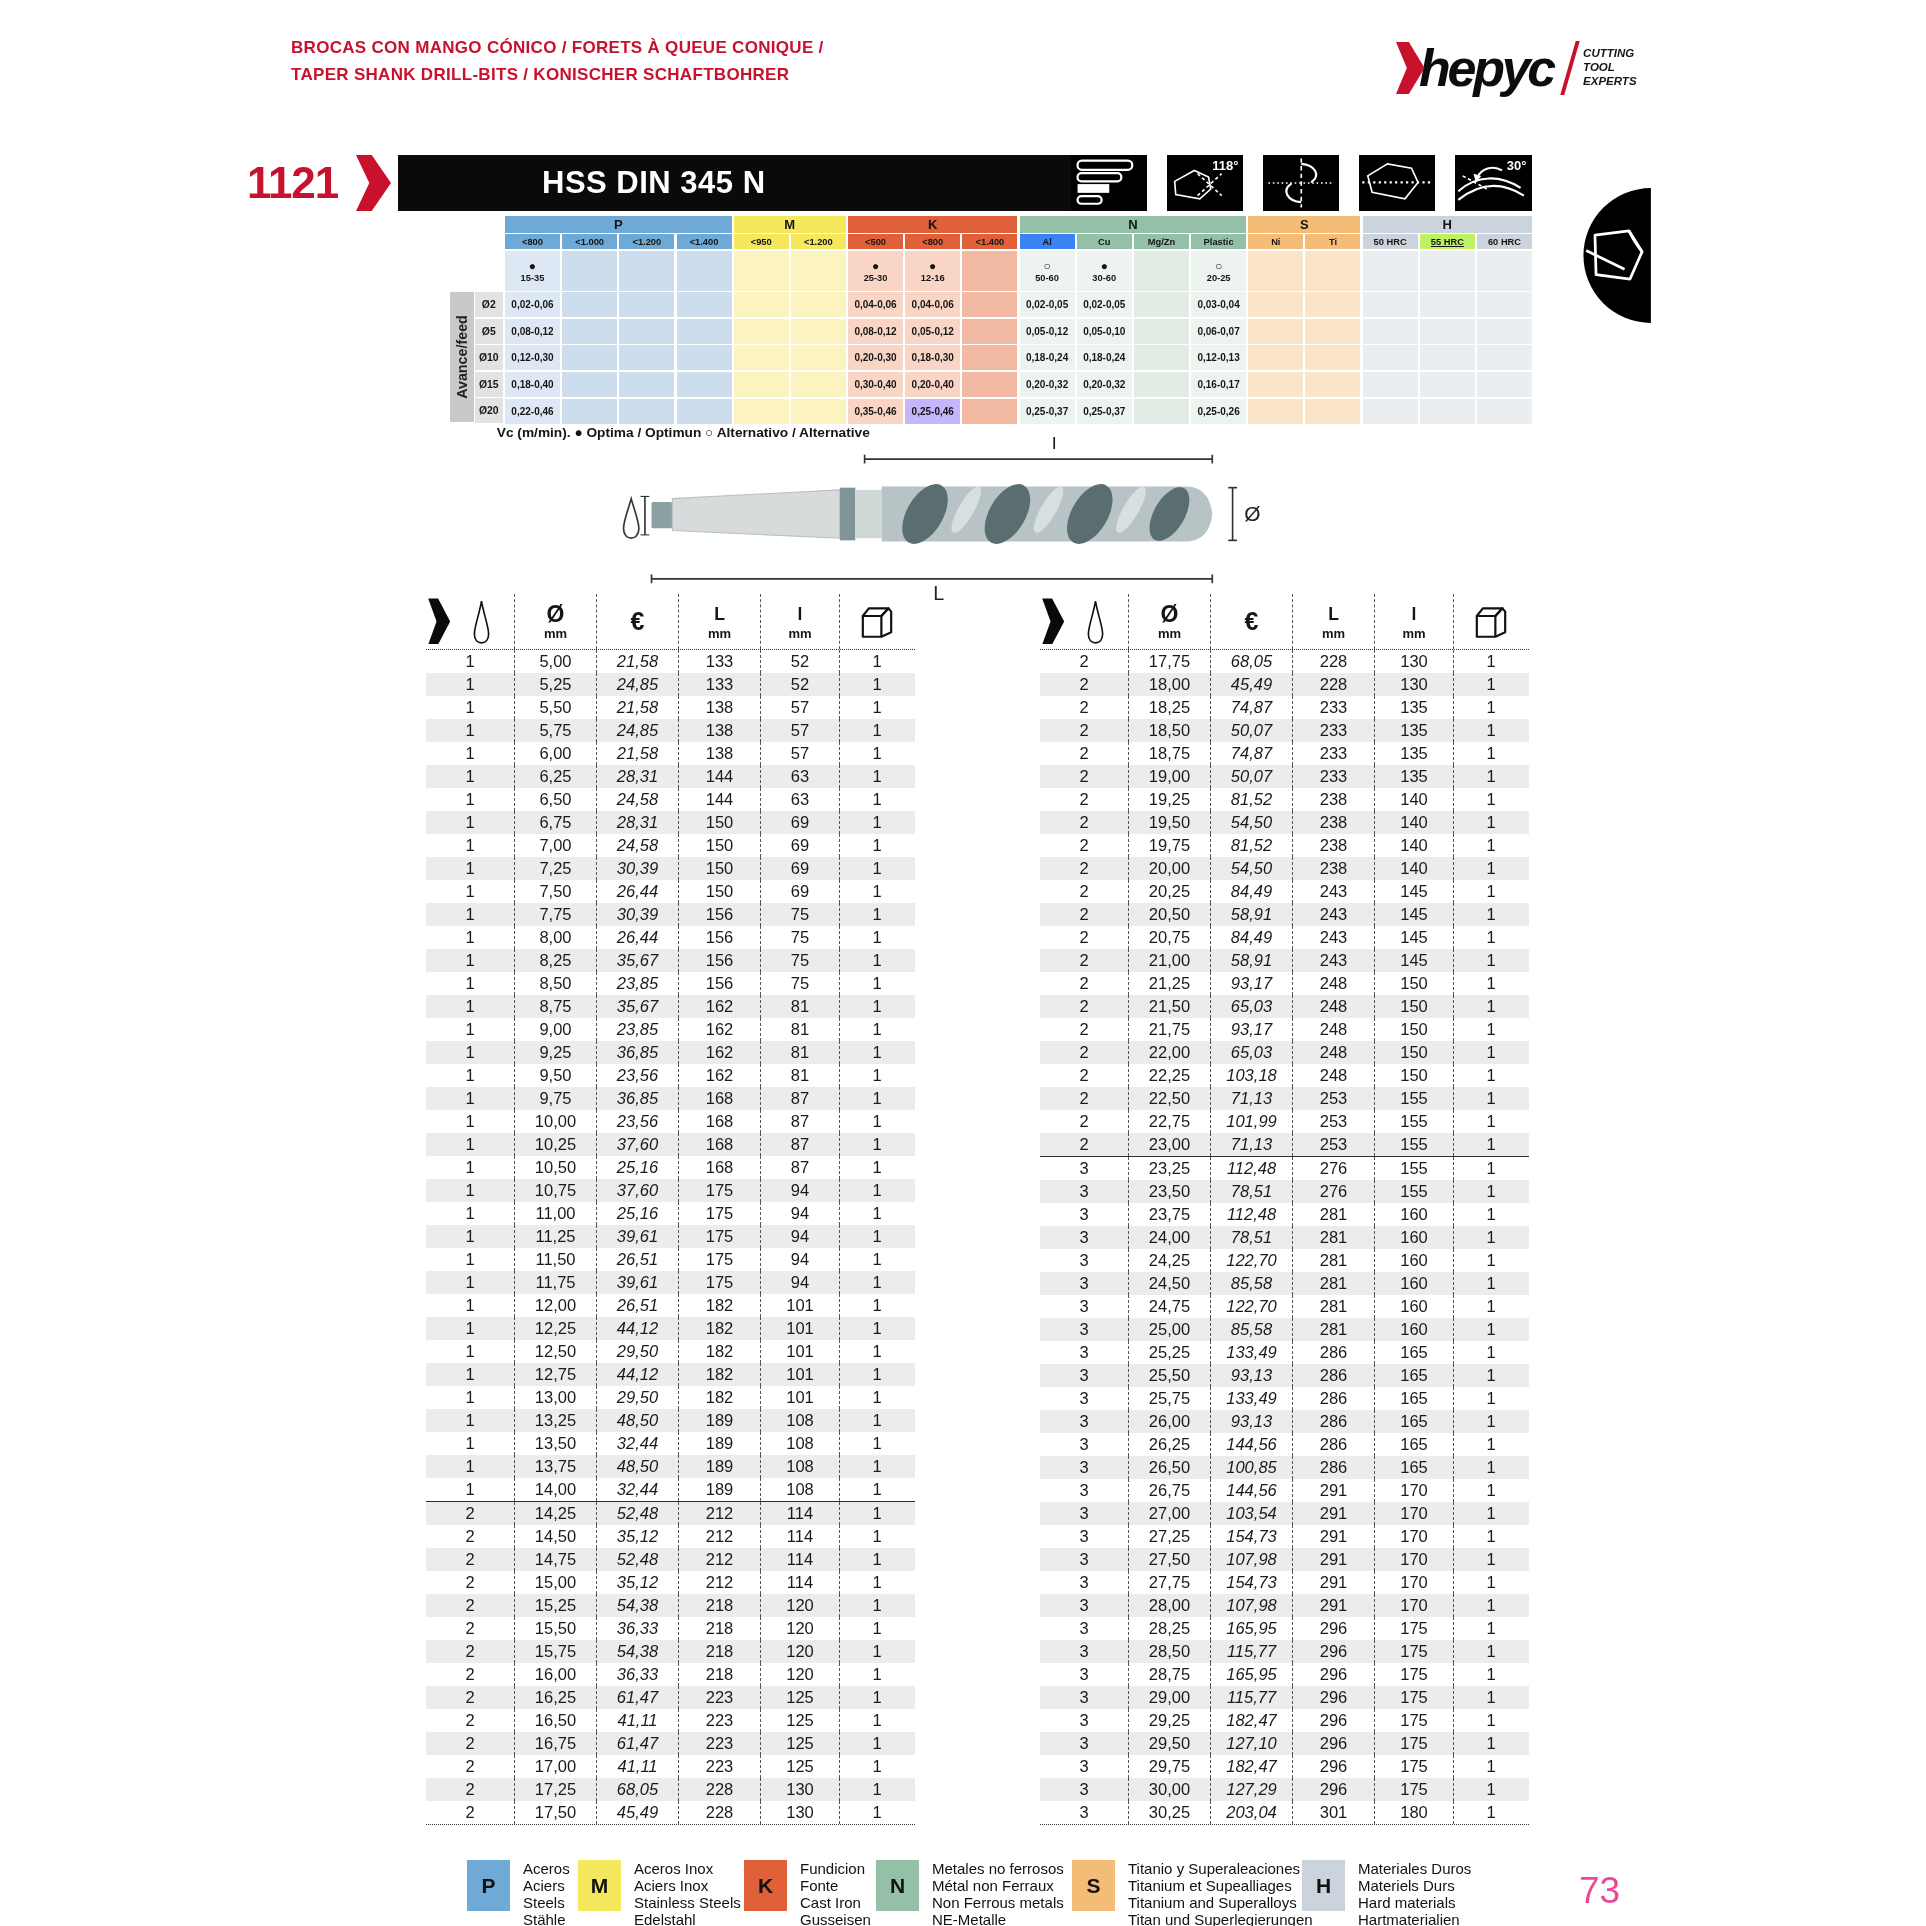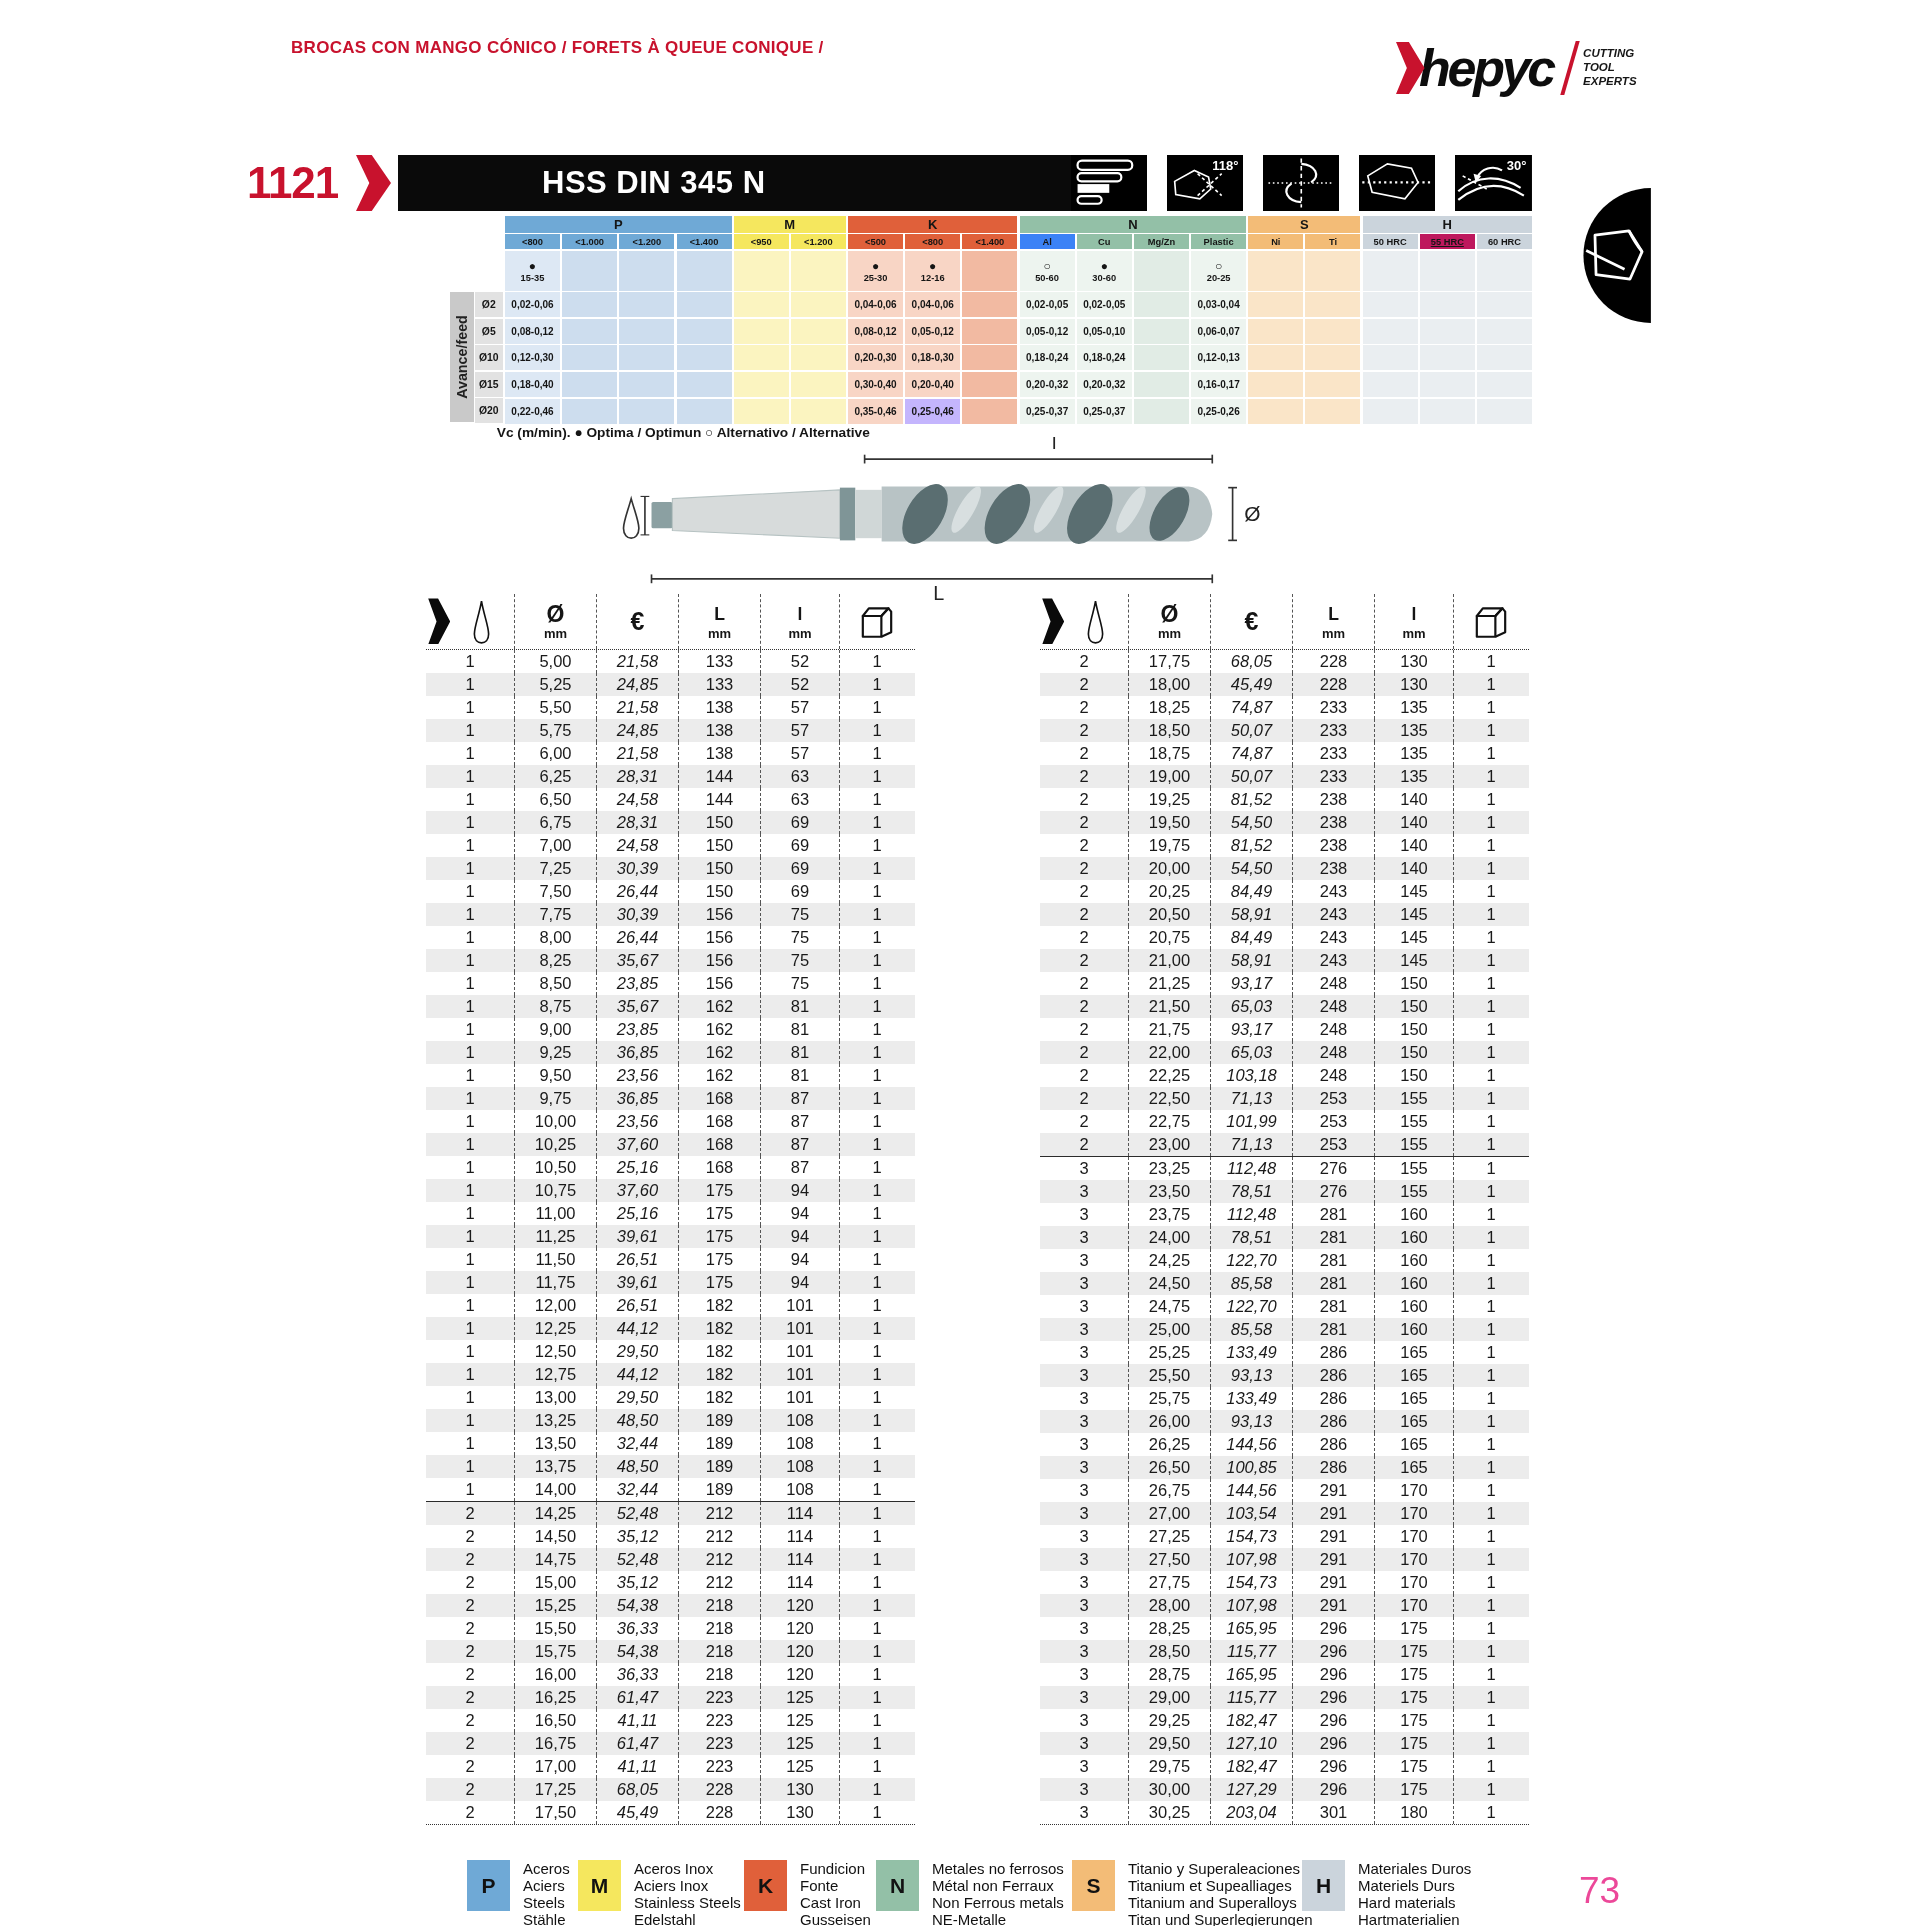--- a/index.html
+++ b/index.html
@@ -77,20 +77,21 @@
   .pagenum{position:absolute;left:1579px;top:1870px;font-size:37px;font-weight:400;color:#ec4899}
   .tab{position:absolute;left:1574px;top:187px}
 </style>
 </head>
 <body>
 
 <div class="page">
 
   <div class="title">
     <div>BROCAS CON MANGO CÓNICO / FORETS À QUEUE CONIQUE /</div>
+    <div>TAPER SHANK DRILL-BITS / KONISCHER SCHAFTBOHRER</div>
   </div>
 
   <div class="logo">
     <div class="logo-chev chev"></div>
     <div class="logo-brand">hepyc</div>
     <div class="logo-slash"></div>
     <div class="logo-tag">
       <div>CUTTING</div>
       <div>TOOL</div>
       <div>EXPERTS</div>
@@ -164,21 +165,21 @@
         <div class="m-sub" style="background: rgb(224, 96, 58);">&lt;500</div>
         <div class="m-sub" style="background: rgb(224, 96, 58);">&lt;800</div>
         <div class="m-sub" style="background: rgb(224, 96, 58);">&lt;1.400</div>
         <div class="m-sub" style="background: #3b82f6; text-align: center;">Al</div>
         <div class="m-sub" style="background: rgb(147, 192, 167); text-align: right;">Cu</div>
         <div class="m-sub" style="background: rgb(147, 192, 167);">Mg/Zn</div>
         <div class="m-sub" style="background: rgb(147, 192, 167);">Plastic</div>
         <div class="m-sub" style="background: rgb(243, 188, 119);">Ni</div>
         <div class="m-sub" style="background: rgb(243, 188, 119);">Ti</div>
         <div class="m-sub" style="background: rgb(203, 212, 220);">50 HRC</div>
-        <div class="m-sub" style="background: #be185d; text-decoration: underline;">55 HRC</div>
+        <div class="m-sub" style="background: #bef264; text-decoration: underline;">55 HRC</div>
         <div class="m-sub" style="background: rgb(203, 212, 220);">60 HRC</div>
         <div class="m-vc" style="background: rgb(221, 232, 244);">
           <span class="sym">●</span>
           <span class="val">15-35</span>
         </div>
         <div class="m-vc" style="background: rgb(205, 221, 238);"></div>
         <div class="m-vc" style="background: rgb(205, 221, 238);"></div>
         <div class="m-vc" style="background: rgb(205, 221, 238);"></div>
         <div class="m-vc" style="background: rgb(251, 244, 192);"></div>
         <div class="m-vc" style="background: rgb(251, 244, 192);"></div>

